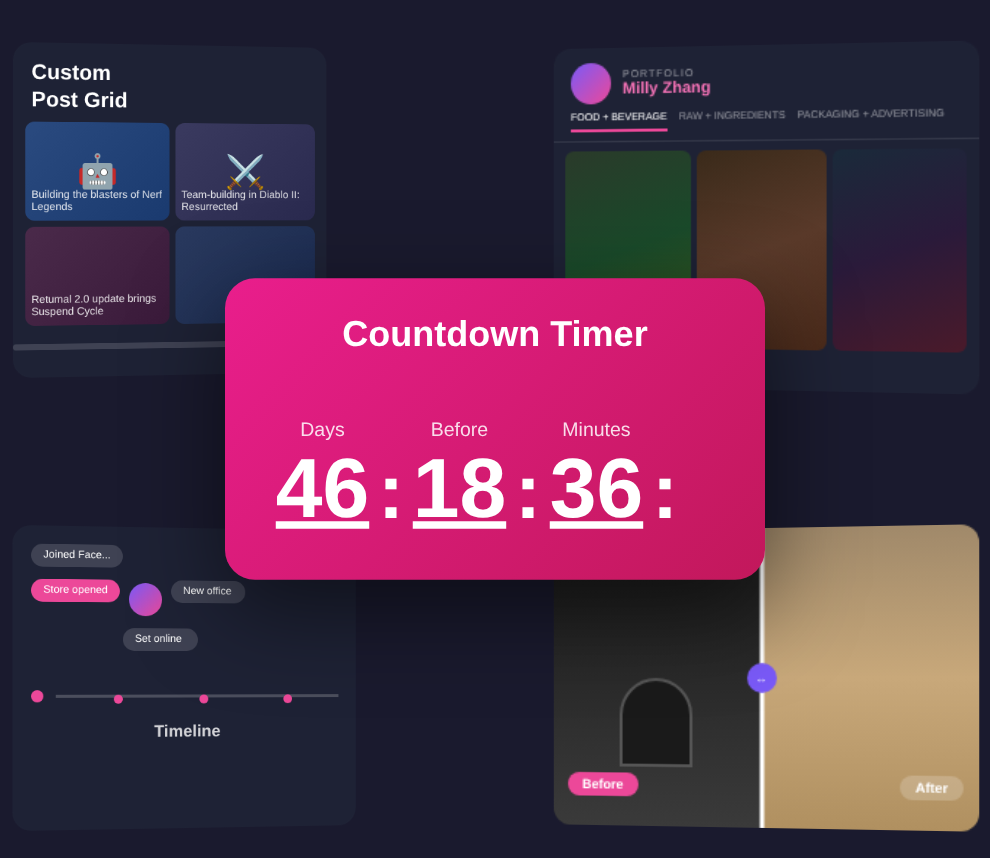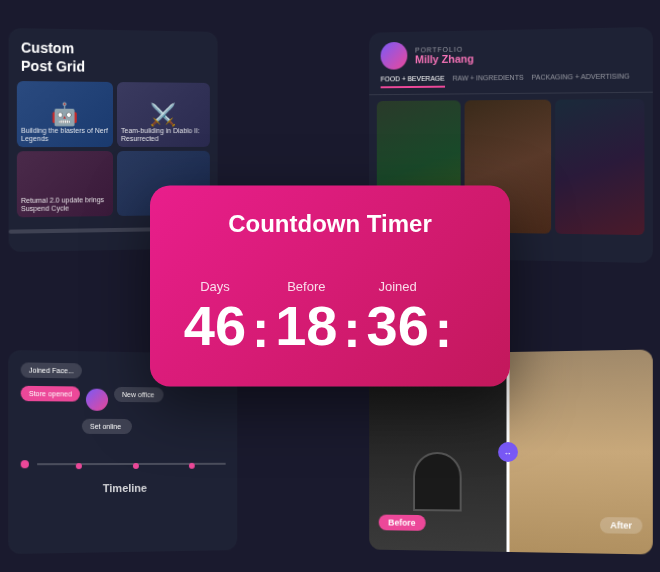--- a/index.html
+++ b/index.html
@@ -357,20 +357,21 @@
       font-size: 13px;
       margin-bottom: 4px;
       font-weight: 500;
     }
 
     .countdown-value {
       color: white;
       font-size: 56px;
       font-weight: bold;
       line-height: 1;
+      text-decoration: underline;
     }
 
     .countdown-separator {
       color: white;
       font-size: 52px;
       font-weight: bold;
       margin-top: 20px;
       padding: 0 2px;
     }
 
@@ -477,20 +478,20 @@
         <div class="countdown-label">Days</div>
         <div class="countdown-value">46</div>
       </div>
       <div class="countdown-separator">:</div>
       <div class="countdown-unit">
         <div class="countdown-label">Before</div>
         <div class="countdown-value">18</div>
       </div>
       <div class="countdown-separator">:</div>
       <div class="countdown-unit">
-        <div class="countdown-label">Joined</div>
+        <div class="countdown-label">Minutes</div>
         <div class="countdown-value">36</div>
       </div>
       <div class="countdown-separator">:</div>
     </div>
   </div>
 
 </div>
 
 </body></html>

